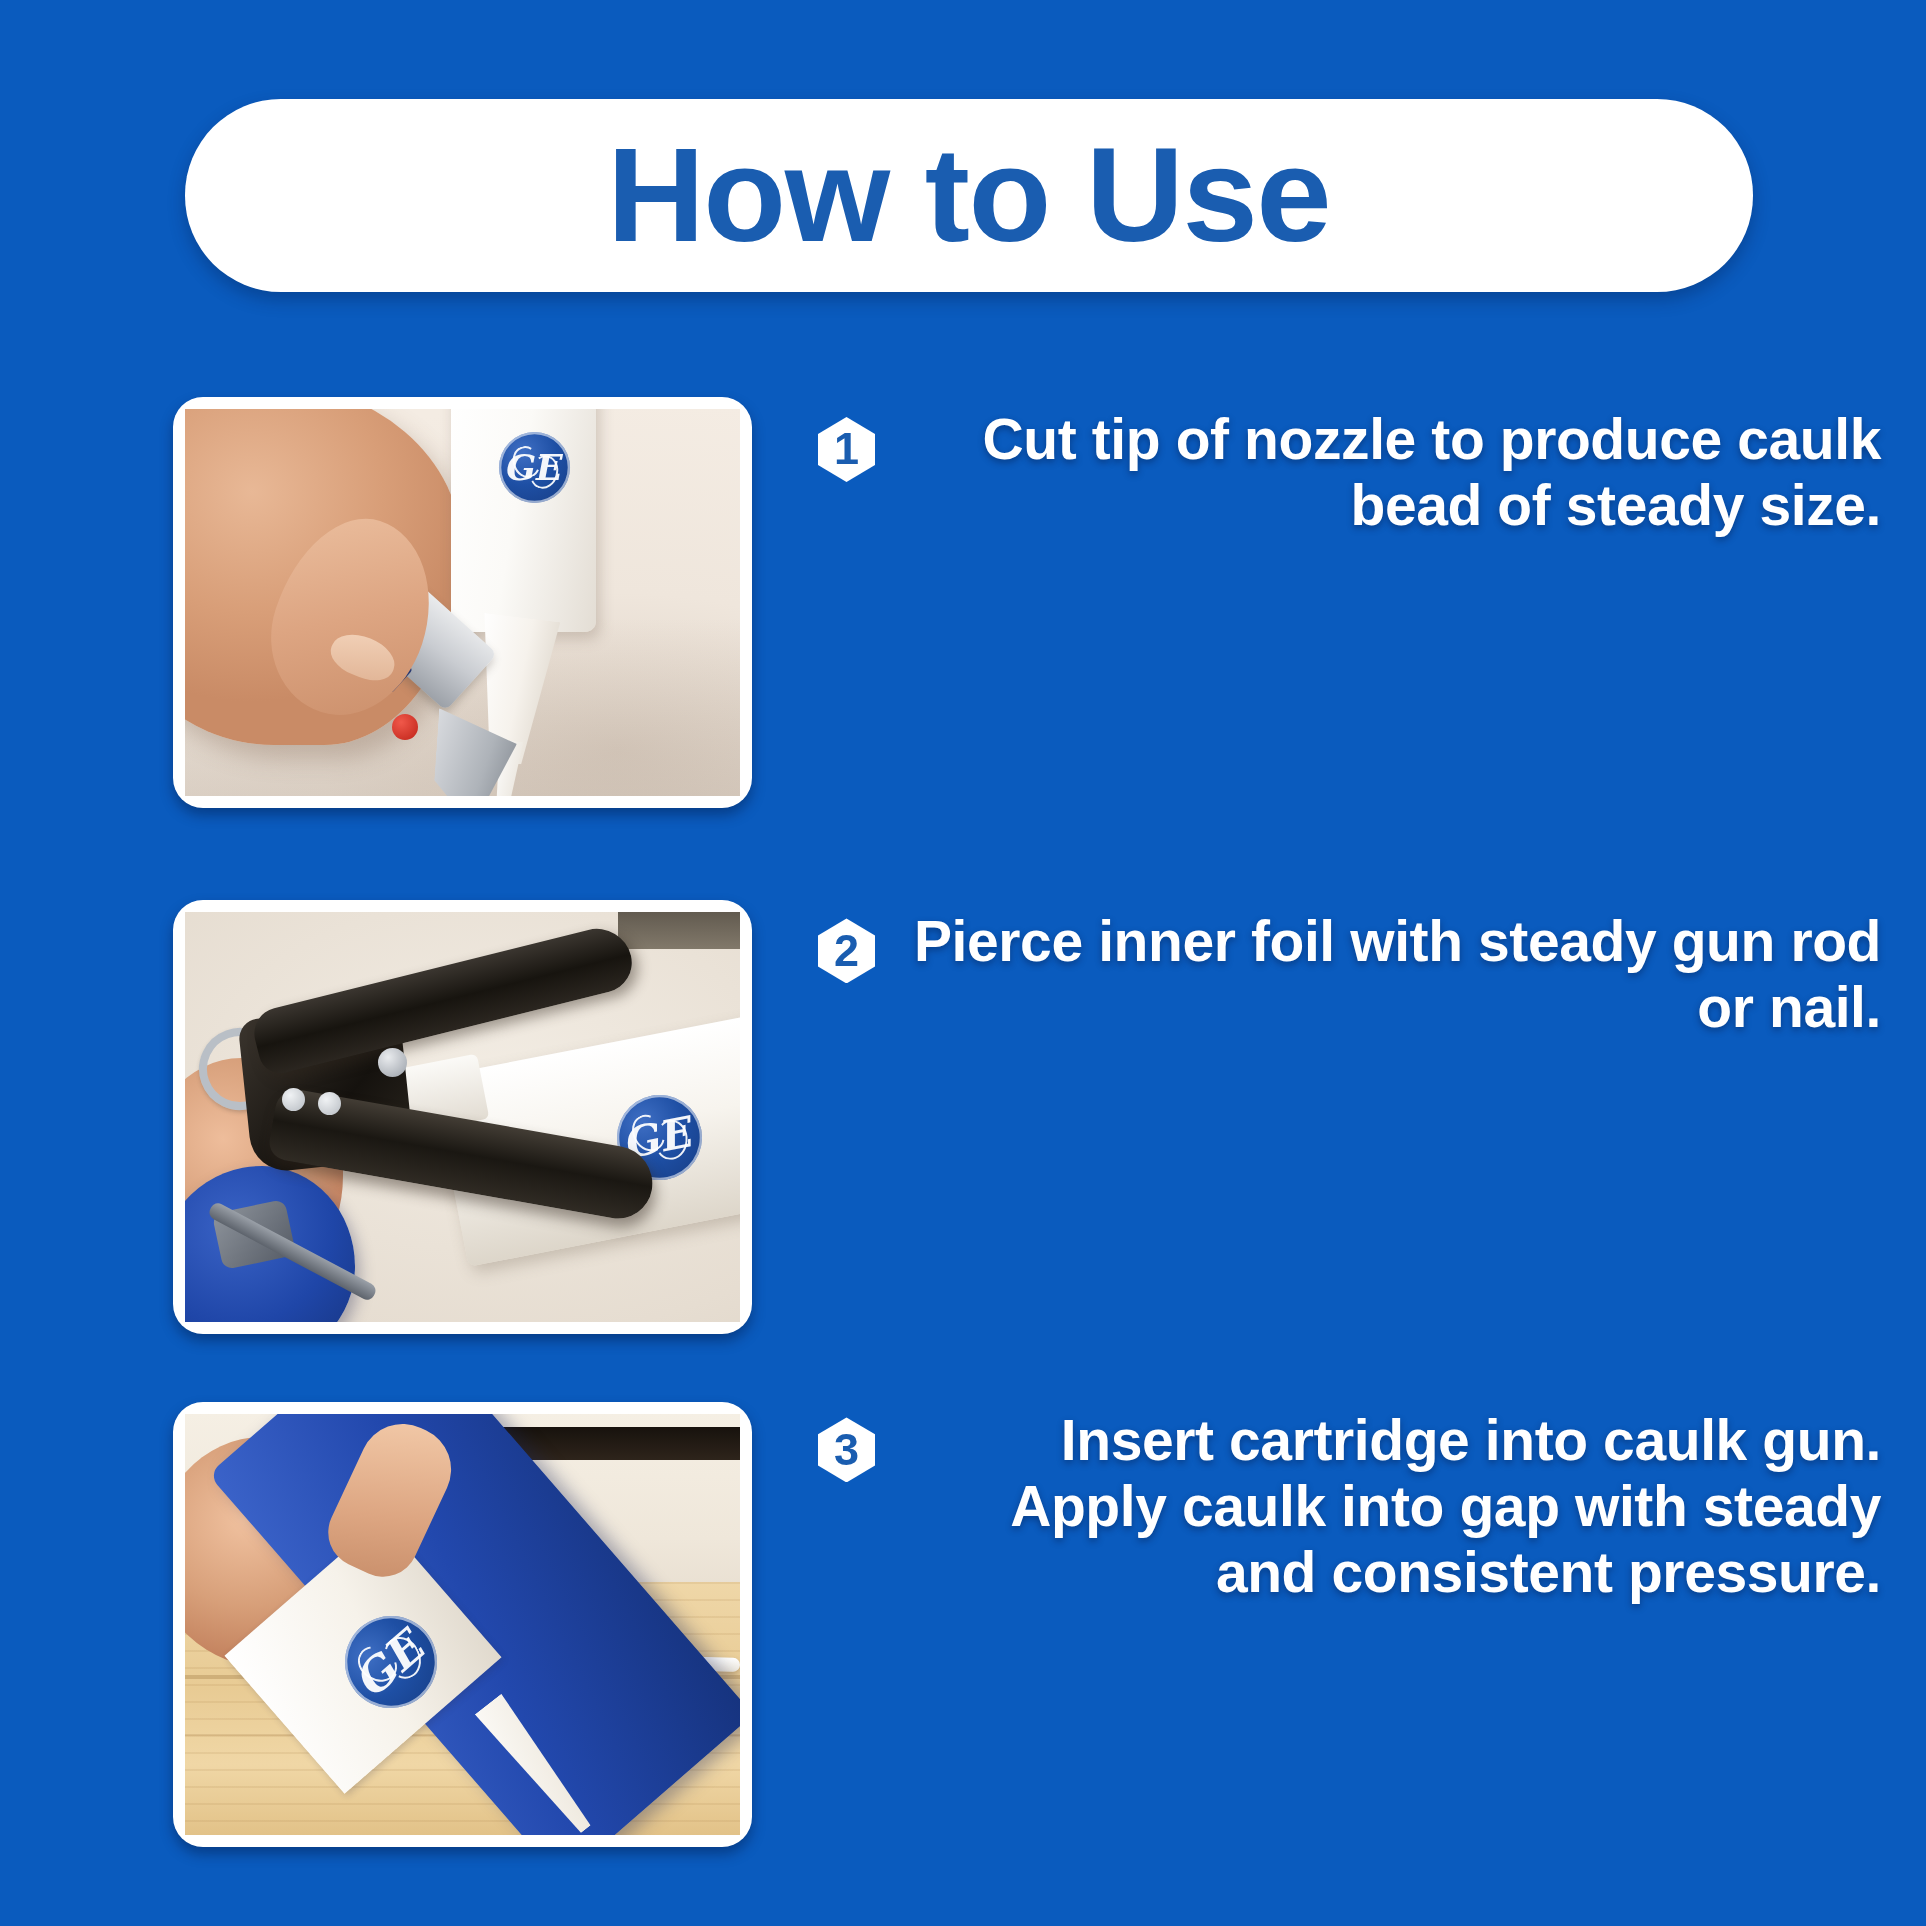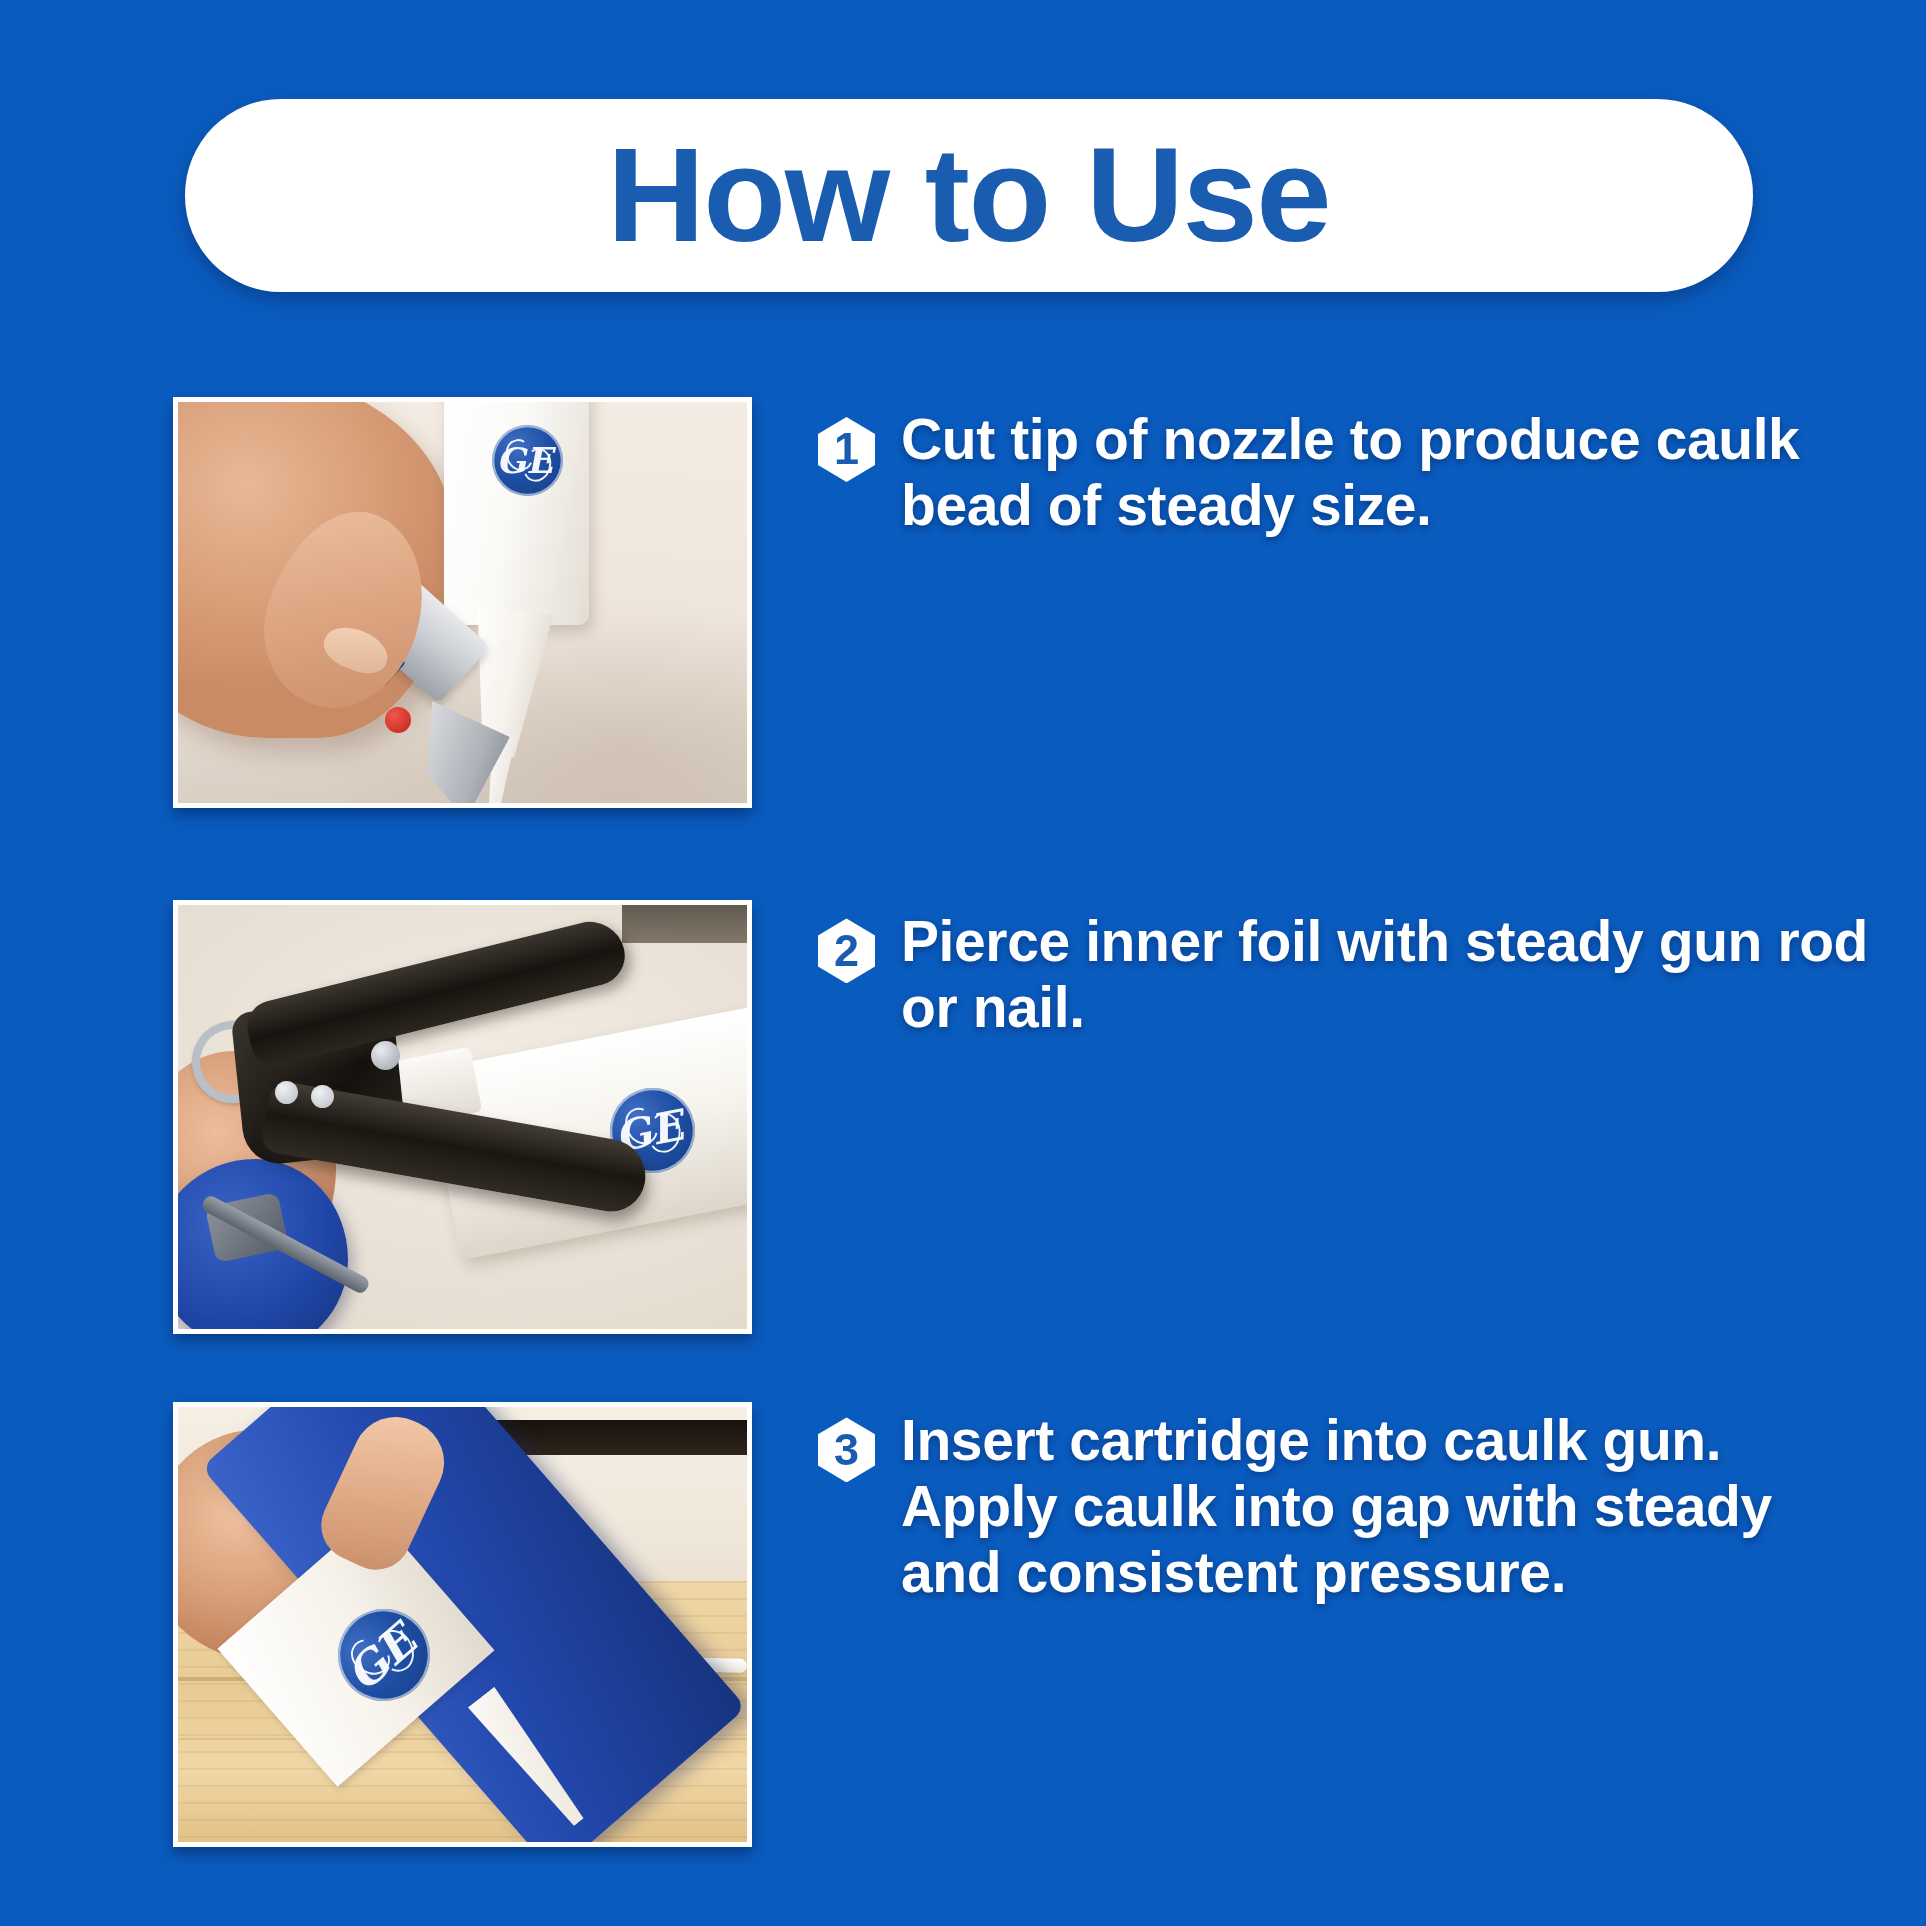--- a/index.html
+++ b/index.html
@@ -13,20 +13,21 @@
     overflow: hidden;
     font-family: "Liberation Sans", sans-serif;
     -webkit-font-smoothing: antialiased;
   }
 
   .page {
     position: relative;
     width: 1926px;
     height: 1530px;
     background: #0A5BBE;
+    text-align: right;
   }
 
   
   .title-pill {
     position: absolute;
     left: 185px;
     top: 99px;
     width: 1568px;
     height: 193px;
     background: #FFFFFF;
@@ -63,23 +64,24 @@
   .step-row.r2 { top: 900px; height: 435px; }
   .step-row.r3 { top: 1402px; height: 447px; }
 
   
   .photo {
     position: absolute;
     left: 173px;
     top: 0;
     width: 579px;
     background: #FFFFFF;
-    padding: 5px;
+    padding: 12px;
     box-sizing: border-box;
     box-shadow: 0 7px 12.3px rgba(0, 18, 55, 0.40);
+    border-radius: 30px;
   }
   .r1 .photo { height: 411px; }
   .r2 .photo { height: 434px; }
   .r3 .photo { height: 445px; }
 
   .photo-inner {
     position: relative;
     width: 100%;
     height: 100%;
     overflow: hidden;

